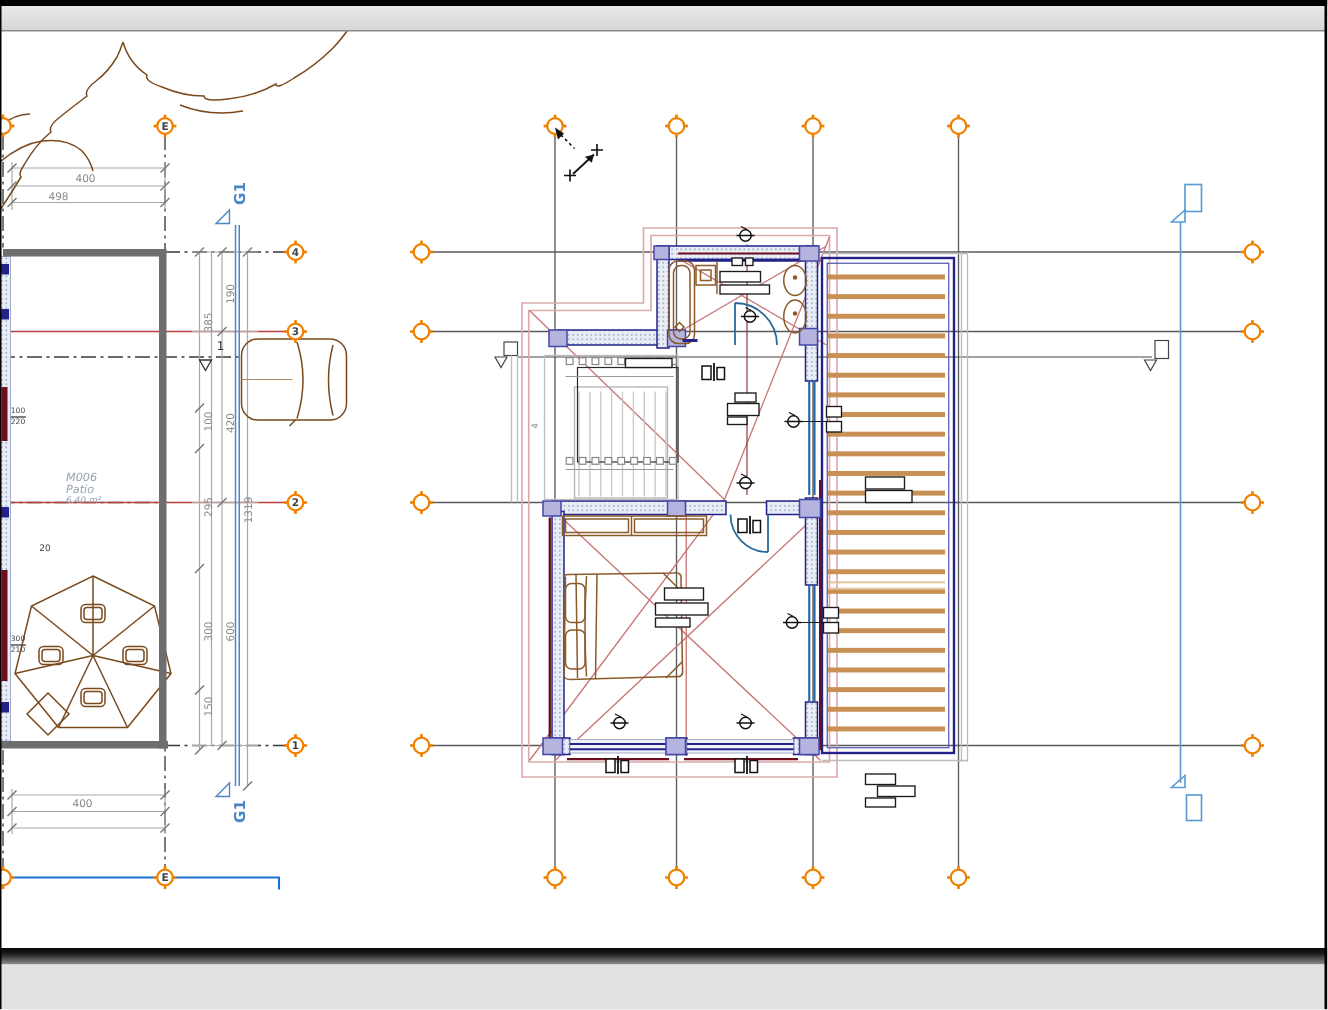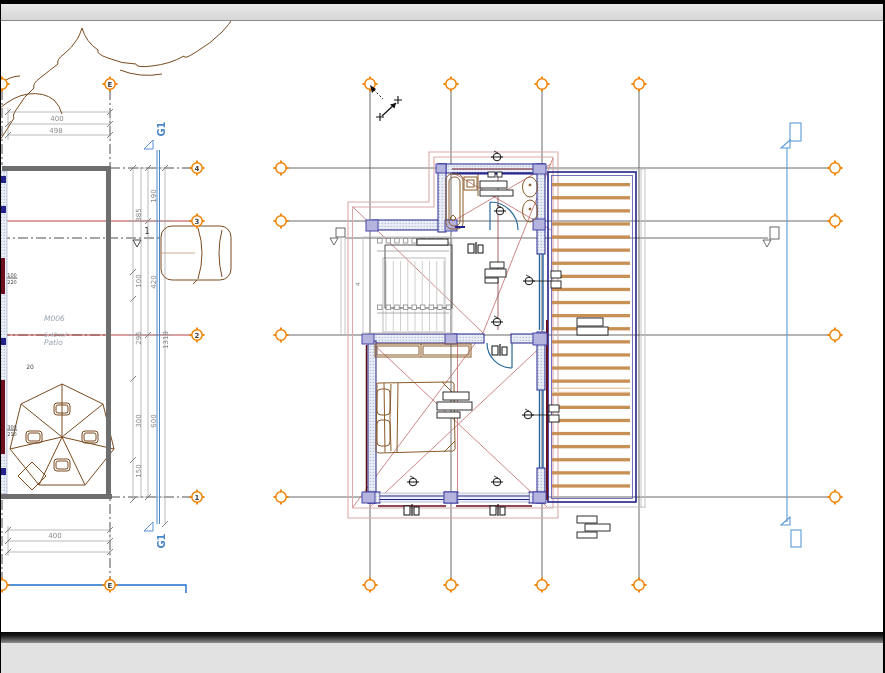--- a/index.html
+++ b/index.html
@@ -639,41 +639,41 @@
       <path d="M371,87 L383,99" stroke="#111" stroke-width="1" stroke-dasharray="2 2" fill="none"></path>
       <path d="M370,85 L376,89 L372,93 Z" fill="#111"></path>
       <path d="M382,116 L396,103" stroke="#111" stroke-width="1.2" fill="none"></path>
       <path d="M396,103 L390,104.5 L394.5,108.5 Z" fill="#111"></path>
       <path d="M394,100 H402 M398,96 V104" stroke="#111" stroke-width="1.1" fill="none"></path>
       <path d="M376,117 H384 M380,113 V121" stroke="#111" stroke-width="1.1" fill="none"></path>
     </g>
   </svg>
 
   <span class="lbl" style="left:57px;top:119px">400</span>
-  <span class="lbl" style="left:56px;top:131px">498</span>
+  <span class="lbl" style="left:39px;top:131px">498</span>
   <span class="lbl" style="left:55px;top:536px">400</span>
 
   <span class="lblv" style="left:139px;top:215px">385</span>
   <span class="lblv" style="left:139px;top:281px">100</span>
   <span class="lblv" style="left:139px;top:338px">295</span>
   <span class="lblv" style="left:139px;top:421px">300</span>
   <span class="lblv" style="left:139px;top:471px">150</span>
   <span class="lblv" style="left:154px;top:196px">190</span>
   <span class="lblv" style="left:154px;top:282px">420</span>
   <span class="lblv" style="left:154px;top:421px">600</span>
   <span class="lblv" style="left:166px;top:340px">1319</span>
 
   <span class="lblv g1" style="left:161px;top:129px">G1</span>
   <span class="lblv g1" style="left:161px;top:541px">G1</span>
 
   <span class="lbl dark" style="left:147px;top:231px">1</span>
   <span class="lblv tiny" style="left:357px;top:284px">4</span>
 
   <span class="lbl room" style="left:44px;top:318px">M006</span>
-  <span class="lbl room" style="left:44px;top:342px">Patio</span>
+  <span class="lbl room" style="left:44px;top:326px">Patio</span>
   <span class="lbl room tiny" style="left:44px;top:334px">6.40 m²</span>
 
   <div class="wtag" style="left:12px;top:278px">
     <span class="num">100</span>
     <span class="den">220</span>
   </div>
   <span class="lbl tiny" style="left:30px;top:366px;color:#444">20</span>
   <div class="wtag" style="left:12px;top:430px">
     <span class="num">300</span>
     <span class="den">210</span>

